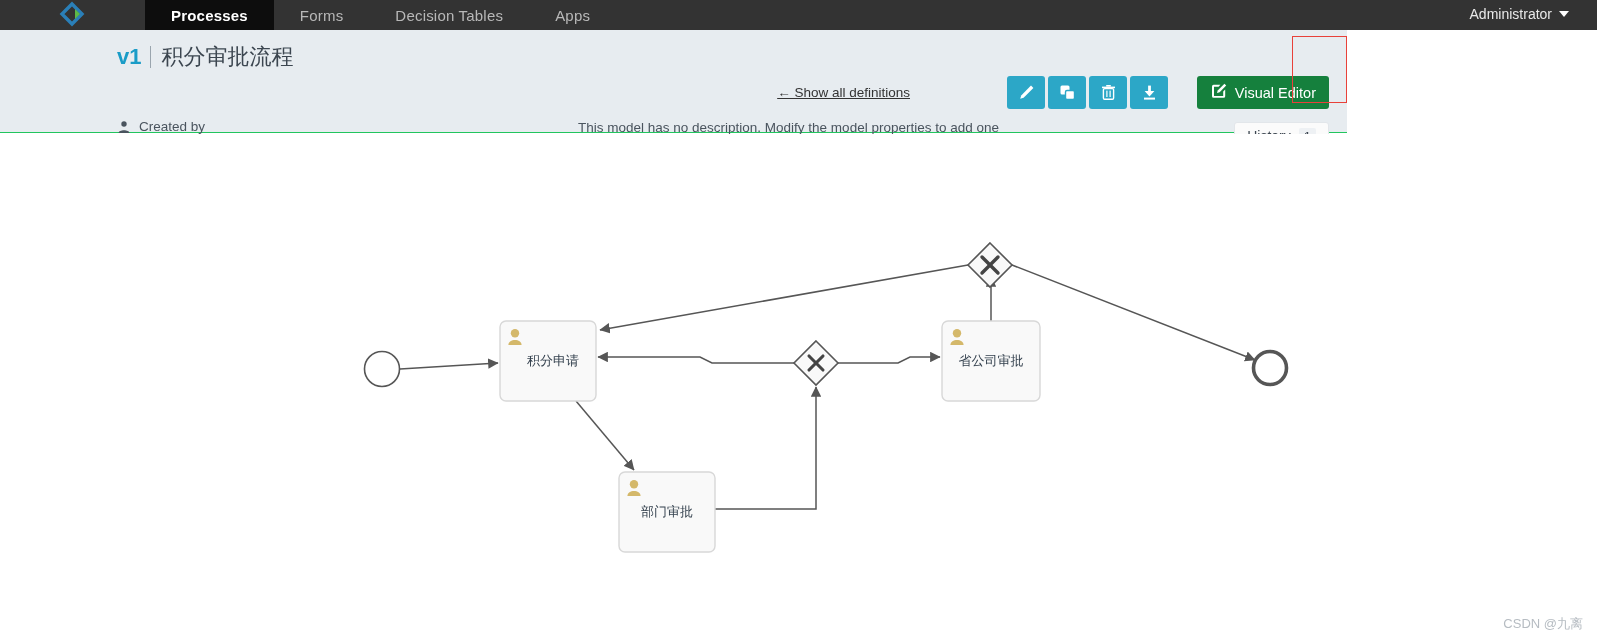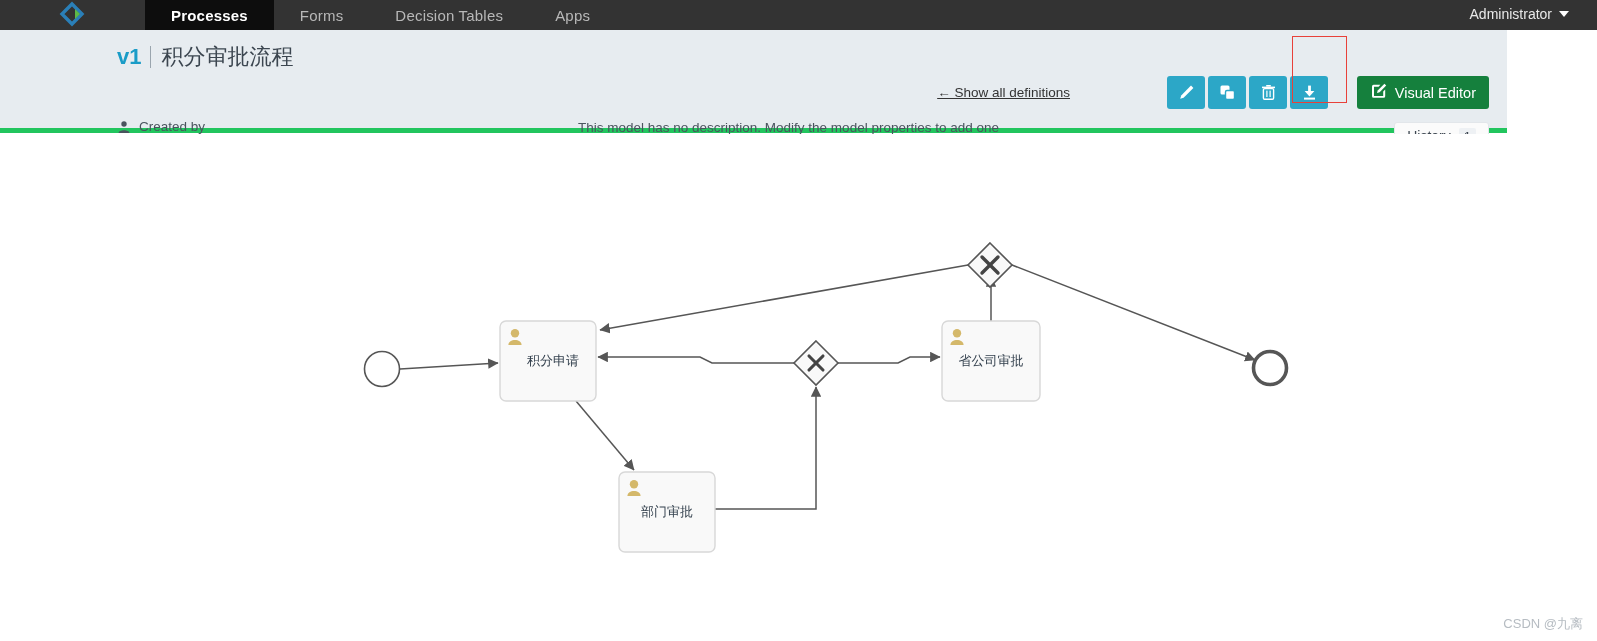--- a/index.html
+++ b/index.html
@@ -57,23 +57,23 @@
   .caret-down {
     display:inline-block; margin-left:7px;
     border-left: 5px solid transparent;
     border-right: 5px solid transparent;
     border-top: 6px solid #ffffff;
   }
 
   
   .model-header {
     position: absolute; top: 30px; left: 0;
-    width: 1507px; height: 103px;
+    width: 1347px; height: 103px;
     background: #e7ecf0;
-    border-bottom: 5px solid #22c55e;
+    border-bottom: 1px solid #22c55e;
   }
   .title-row {
     position: absolute; left: 117px; top: 16px;
     display: flex; align-items: baseline;
   }
   .version-badge {
     color: #1a9cc7;
     font-size: 22px;
     font-weight: bold;
     padding-right: 9px;

